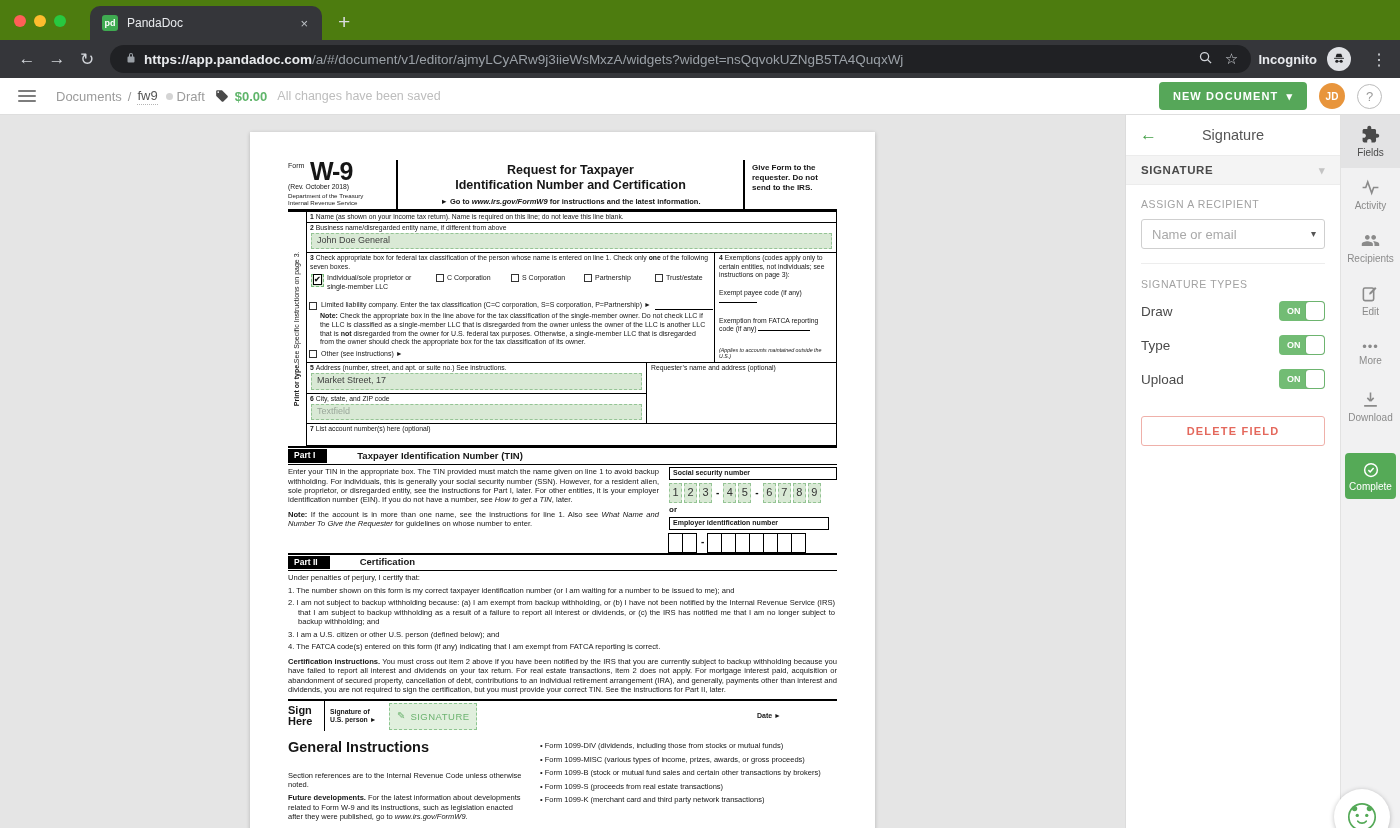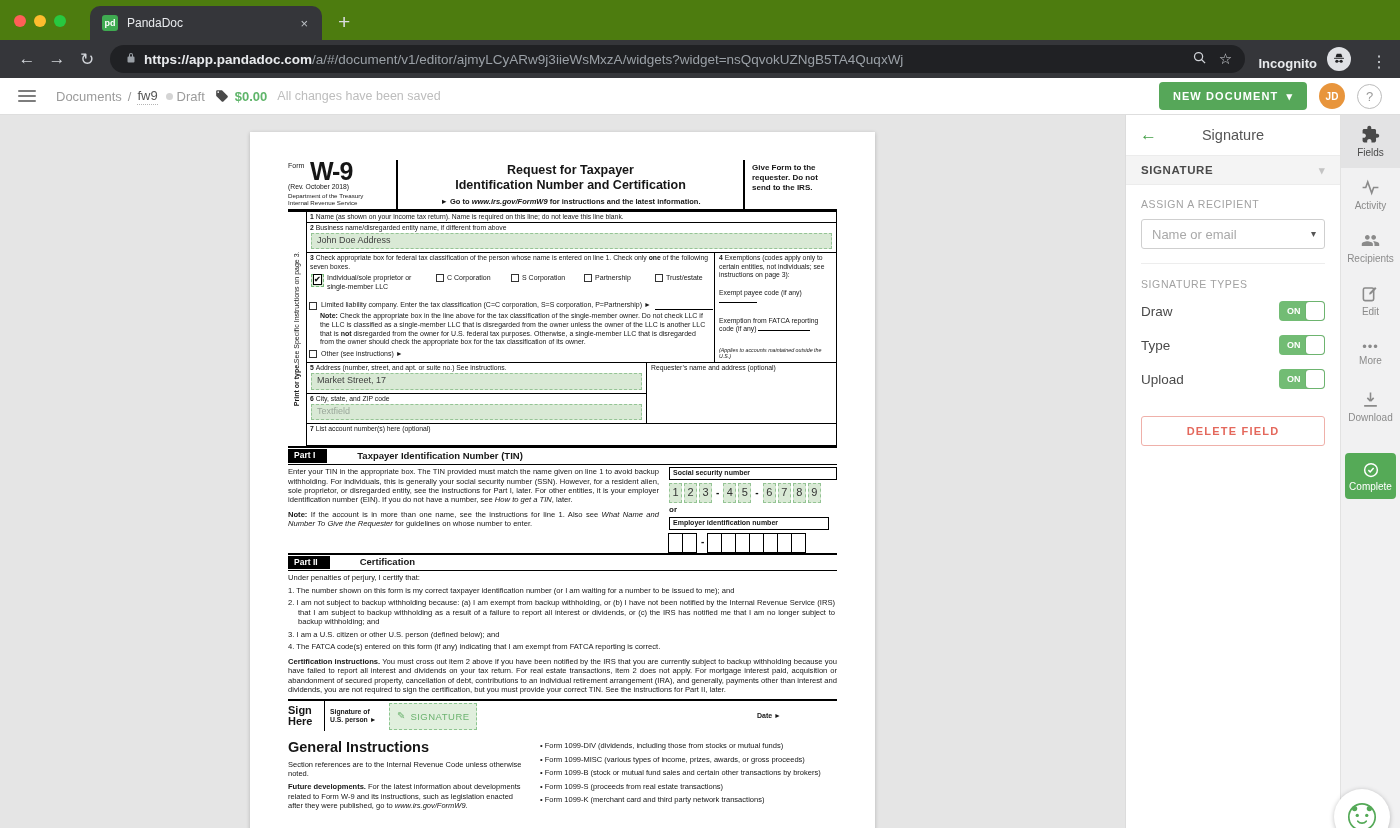--- a/index.html
+++ b/index.html
@@ -20,21 +20,21 @@
   .newtab { color:#dadce0; font-size:21px; font-weight:300; margin:0 0 6px 16px; }
 
   .toolbar { height:38px; background:#35363a; display:flex; align-items:center; padding:0 12px; }
   .navbtn { color:#d2d5da; font-size:17px; width:30px; text-align:center; }
   .urlbar { flex:1; height:28px; background:#202124; border-radius:14px; margin:0 8px;
             display:flex; align-items:center; padding:0 6px 0 14px; font-size:13.5px; white-space:nowrap; overflow:hidden; }
   .url-origin { color:#e8eaed; font-weight:bold; }
   .url-path { color:#9aa0a6; }
   .urlbar .spacer { flex:1; }
   .url-icon { width:26px; text-align:center; flex:0 0 auto; }
-  .incognito-wrap { display:flex; align-items:flex-end; gap:10px; margin-left:6px; }
+  .incognito-wrap { display:flex; align-items:center; gap:10px; }
   .incog-label { color:#e8eaed; font-size:13px; font-weight:bold; }
   .incog-badge { width:24px; height:24px; border-radius:50%; background:#dfe1e5; display:flex; align-items:center; justify-content:center; }
   .menu-dots { color:#d2d5da; font-size:16px; margin-left:10px; letter-spacing:1px; }
 
   
   .app-header { height:37px; background:#fff; border-bottom:1px solid #dedede;
                 display:flex; align-items:center; padding:0 18px; }
   .hamburger { width:18px; display:flex; flex-direction:column; gap:3px; margin-right:20px; }
   .hamburger i { height:2px; background:#7d7d7d; border-radius:1px; }
   .crumb { font-size:13px; color:#9b9b9b; display:flex; align-items:center; gap:6px; }
@@ -135,21 +135,21 @@
   .sign-of { font-weight:bold; font-size:6.8px; width:64px; padding:0 5px; line-height:1.25; }
   .sig-widget { width:88px; height:27px; background:#e0efdd; border:1px dashed #8cc58f;
                 display:flex; align-items:center; gap:5px; padding:0 7px; }
   .pen { color:#6cb370; font-size:10px; }
   .sig-text { color:#6cb370; font-size:9.5px; letter-spacing:0.5px; }
   .date-label { font-weight:bold; font-size:7px; margin-left:auto; margin-right:56px; }
 
   .gi { display:flex; gap:12px; margin-top:7px; }
   .gi-left { width:240px; }
   .gi-right { flex:1; padding-top:3px; }
-  .gi-title { font-size:14.5px; font-weight:bold; margin-bottom:3px; }
+  .gi-title { font-size:14.5px; font-weight:bold; margin-bottom:14px; }
   .gi p, .gi-right div { font-size:7.5px; margin-bottom:4px; }
   .bullet { padding-left:7px; text-indent:-7px; }
 
   
   .sidebar { width:215px; background:#fff; border-left:1px solid #dcdcdc; }
   .sb-head { height:40px; display:flex; align-items:center; padding:0 14px; position:relative; }
   .back-arrow { color:#43a047; font-size:17px; }
   .sb-title { position:absolute; left:0; right:0; text-align:center; font-size:14.5px; color:#555; }
   .sb-settings { height:30px; background:#f4f4f4; border-top:1px solid #ececec; border-bottom:1px solid #ececec;
                  display:flex; align-items:center; padding:0 15px; font-size:11.5px; font-weight:bold;
@@ -304,21 +304,21 @@
             </div>
         </div>
         <div class="w9-table">
 
           <div class="trow">
             <div class="fld-label"><span class="fld-num">1</span><span>Name (as shown on your income tax return). Name is required on this line; do not leave this line blank.</span></div>
           </div>
 
           <div class="trow">
             <div class="fld-label"><span class="fld-num">2</span><span>Business name/disregarded entity name, if different from above</span></div>
-            <div class="ginput">John Doe Address</div>
+            <div class="ginput">John Doe General</div>
           </div>
 
           <div class="trow row34">
             <div class="col3">
               <div class="fld-label" style="padding-right:6px"><span class="fld-num">3</span><span>Check appropriate box for federal tax classification of the person whose name is entered on line 1. Check only </span><span class="b">one</span><span> of the following seven boxes.</span></div>
               <div class="opt-row">
                 <span class="opt" style="left:4px">
                   <span class="cb-checked"><span class="inner">✔</span></span>
                   <span><span>Individual/sole proprietor or</span><br><span>single-member LLC</span></span>
                 </span>

